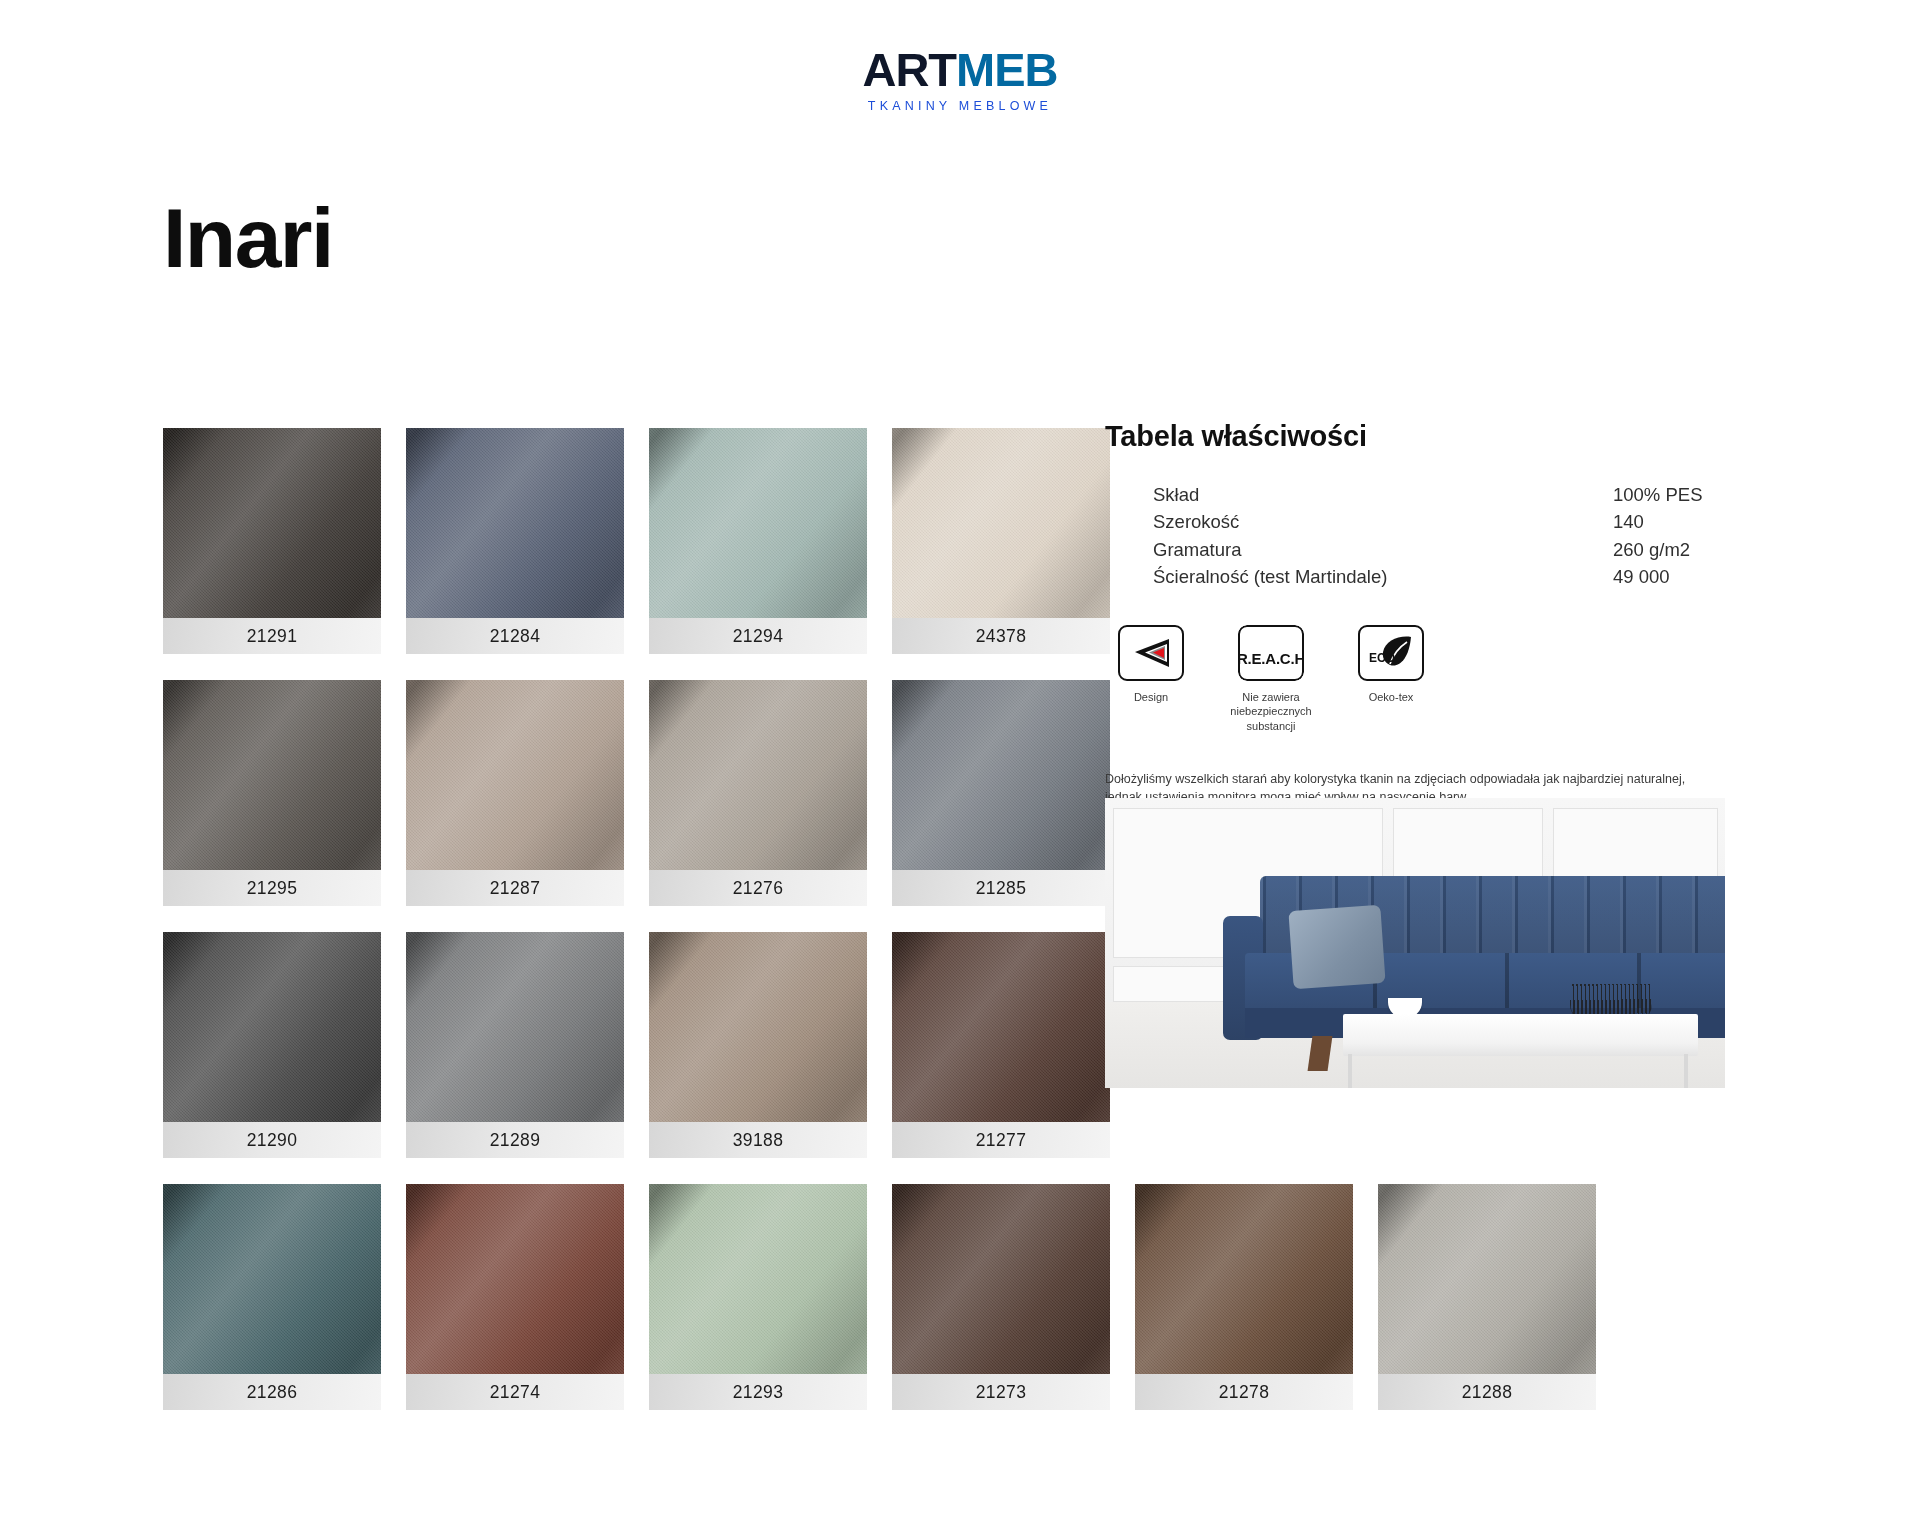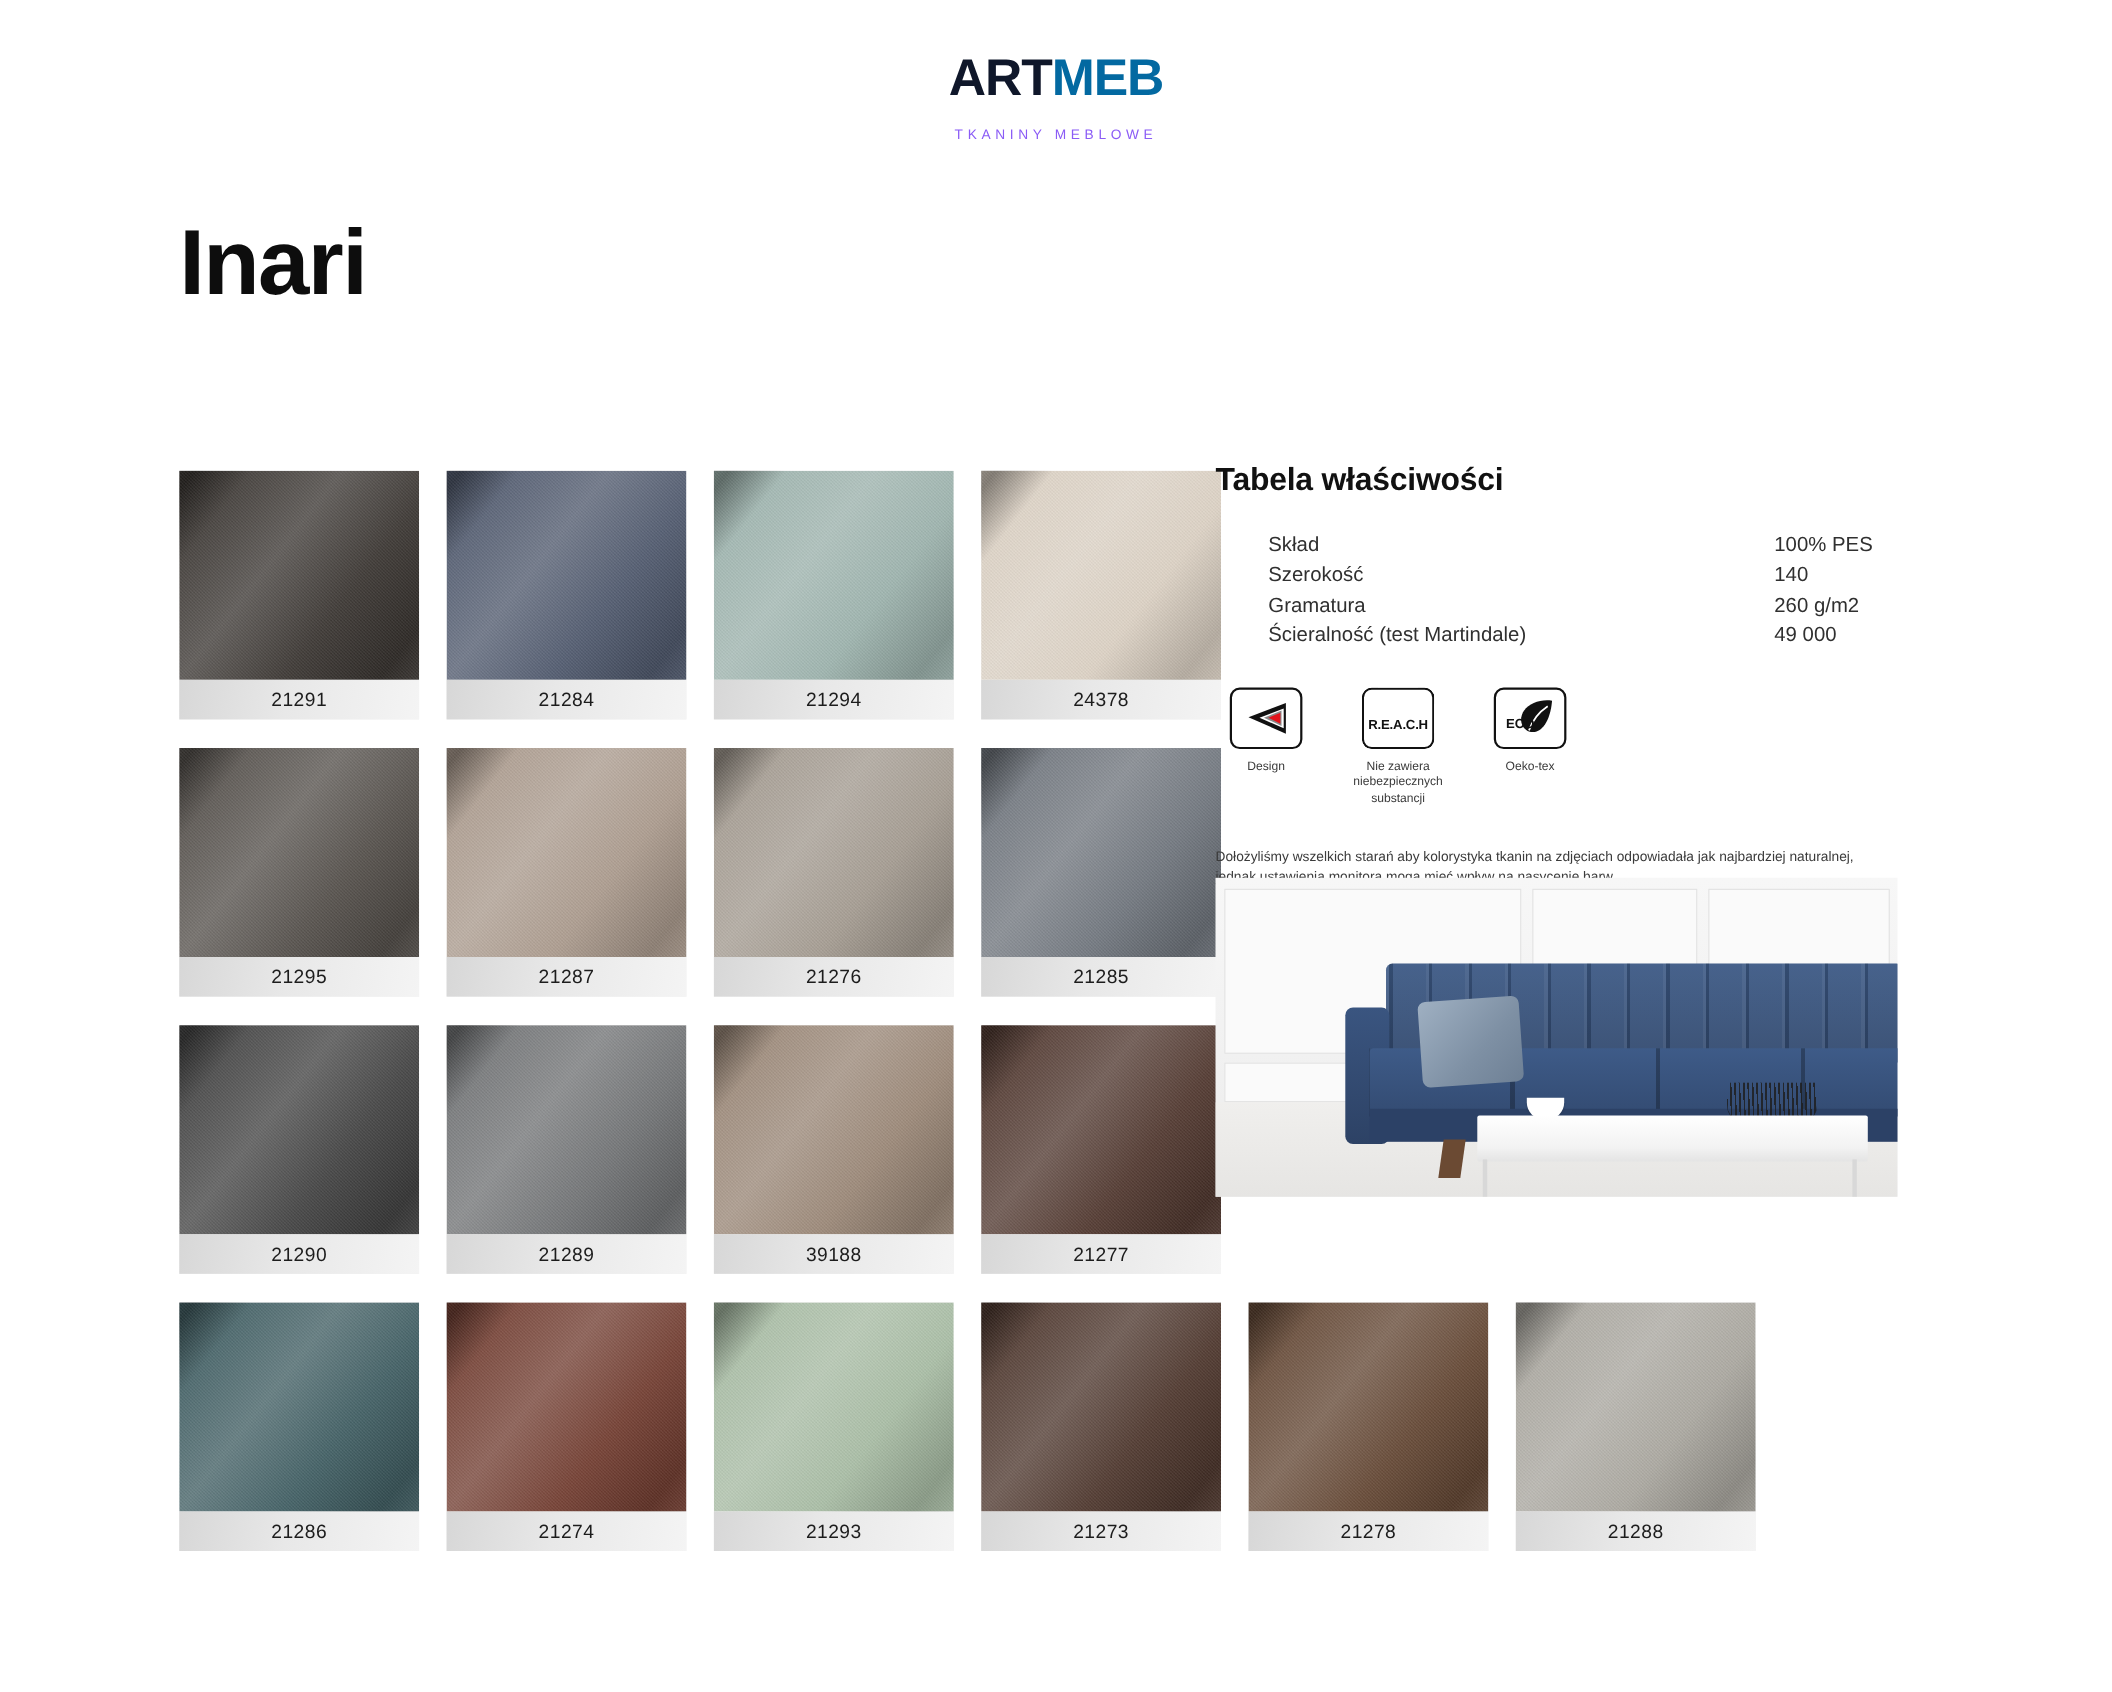--- a/index.html
+++ b/index.html
@@ -14,22 +14,22 @@
     position:absolute; left:0; top:46px; width:100%;
     display:flex; flex-direction:column; align-items:center;
   }
   #logo-wordmark{
     font-family:"Liberation Sans", sans-serif;
     font-weight:bold; font-size:47px; letter-spacing:-1px; line-height:1;
   }
   #logo-wordmark .art{ color:#0f172a; }
   #logo-wordmark .meb{ color:#0369a1; }
   #logo-tagline{
-    margin-top:22px; font-size:12.5px; letter-spacing:4.2px;
-    color:#8b5cf6; font-weight:400;
+    margin-top:6px; font-size:12.5px; letter-spacing:4.2px;
+    color:#1d4ed8; font-weight:400;
   }
 
   
   #collection-title{
     position:absolute; left:163px; top:196px;
     font-size:84px; font-weight:bold; letter-spacing:-1.5px;
     color:#0d0d0d; line-height:1;
   }
 
   
@@ -105,21 +105,21 @@
     position:absolute; inset:0; border:2.5px solid #111; border-radius:9px;
     -webkit-mask-image:
       linear-gradient(to right, #000 0 22%, transparent 22% 78%, #000 78% 100%),
       linear-gradient(to bottom, #000 0 26%, transparent 26% 74%, #000 74% 100%);
     -webkit-mask-composite:source-over;
     mask-image:
       linear-gradient(to right, #000 0 22%, transparent 22% 78%, #000 78% 100%),
       linear-gradient(to bottom, #000 0 26%, transparent 26% 74%, #000 74% 100%);
   }
   .badge-reach-text{
-    font-size:12px; font-weight:bold; color:#111; letter-spacing:-0.2px;
+    font-size:15px; font-weight:bold; color:#111; letter-spacing:-0.2px;
     position:relative; z-index:2;margin-top:12px;
   }
   .badge-caption{
     margin-top:9px; font-size:11px; color:#3a3a3a; text-align:center;
     line-height:1.35;
   }
 
   
   #disclaimer{ margin-top:36px; }
   #disclaimer p{

